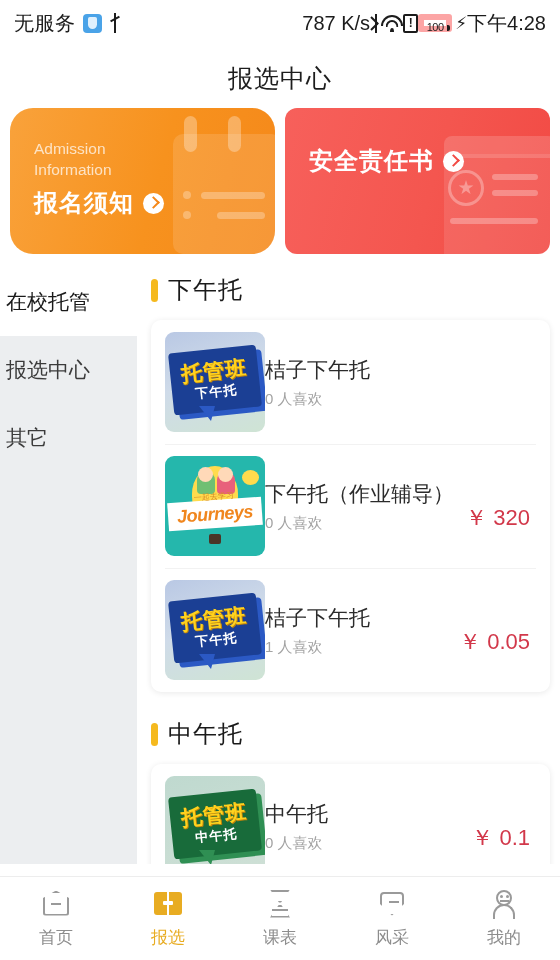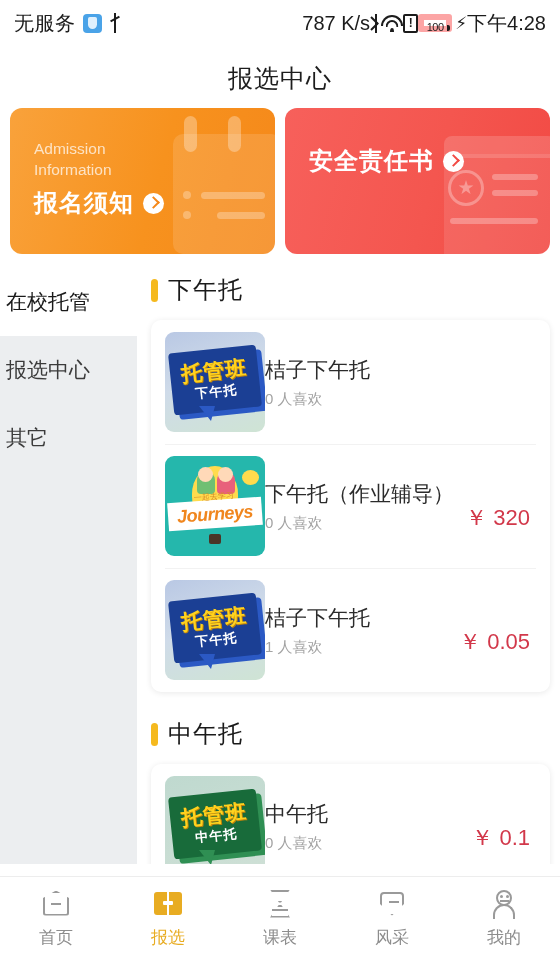--- a/index.html
+++ b/index.html
@@ -70,21 +70,21 @@
     text-align: center; font-size: 25px; color: #1d1d1d;
     padding: 16px 0 13px; letter-spacing: 1px;
   }
 
   
   .banners { display: flex; gap: 10px; padding: 0 10px; }
   .banner {
     position: relative; flex: 1; height: 146px; border-radius: 12px; overflow: hidden;
     padding: 30px 0 0 24px; color: #fff;
   }
-  .banner.orange { background: linear-gradient(105deg, #F9A23B 0%, #F7921E 55%, #F5881A 100%); }
+  .banner.orange { background: linear-gradient(105deg, #F9A23B 0%, #F7921E 55%, #F5881A 100%); border-radius: 23px; }
   .banner.red { background: linear-gradient(105deg, #F7605B 0%, #F4564F 55%, #F24A44 100%); }
   .banner .en {
     position: relative; z-index: 2; font-size: 15.5px; line-height: 21px;
     color: rgba(255,255,255,0.72); font-weight: 300; max-width: 185px;
   }
   .banner .cn-row { position: relative; z-index: 2; display: flex; align-items: center; gap: 9px; margin-top: 7px; }
   .banner .cn { font-size: 24px; font-weight: bold; letter-spacing: 1px; }
   .arrow-btn {
     width: 21px; height: 21px; border-radius: 50%; background: #fff; position: relative; flex: none;
   }

